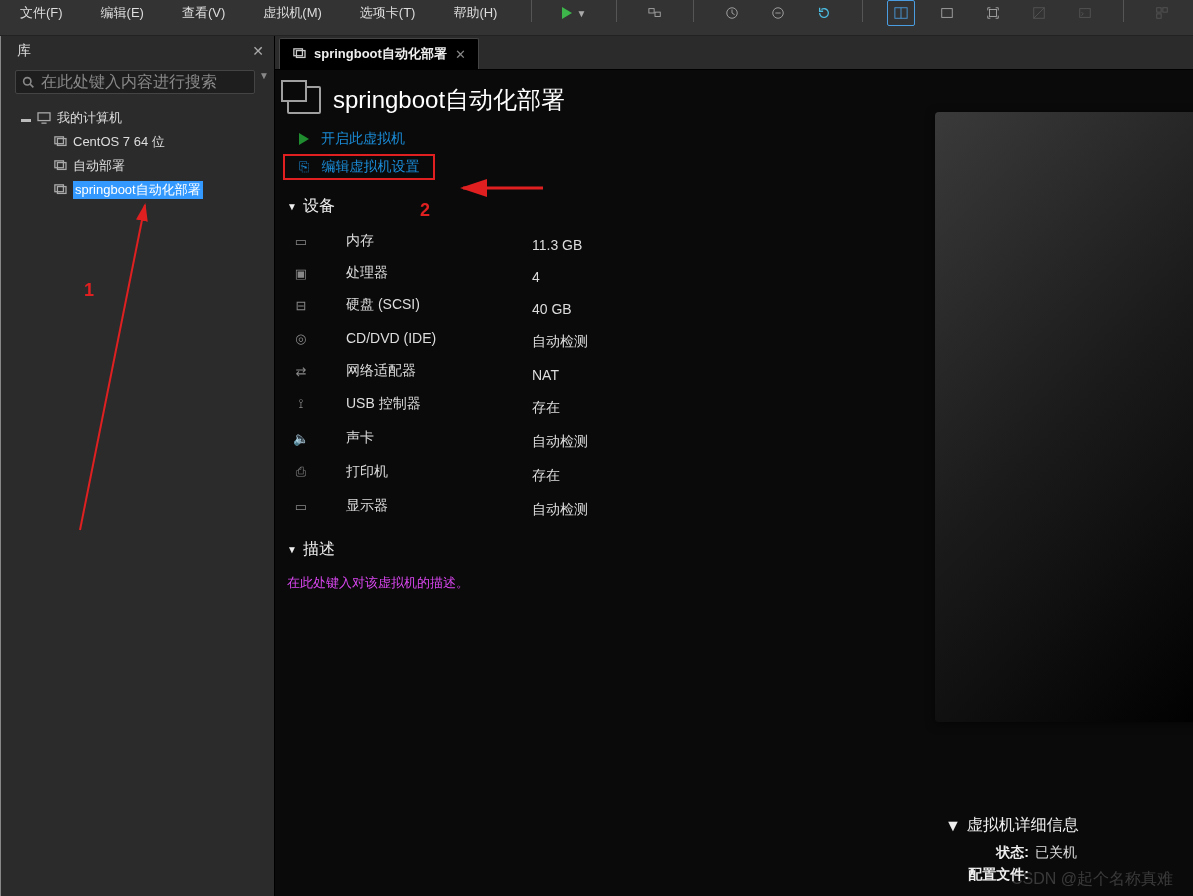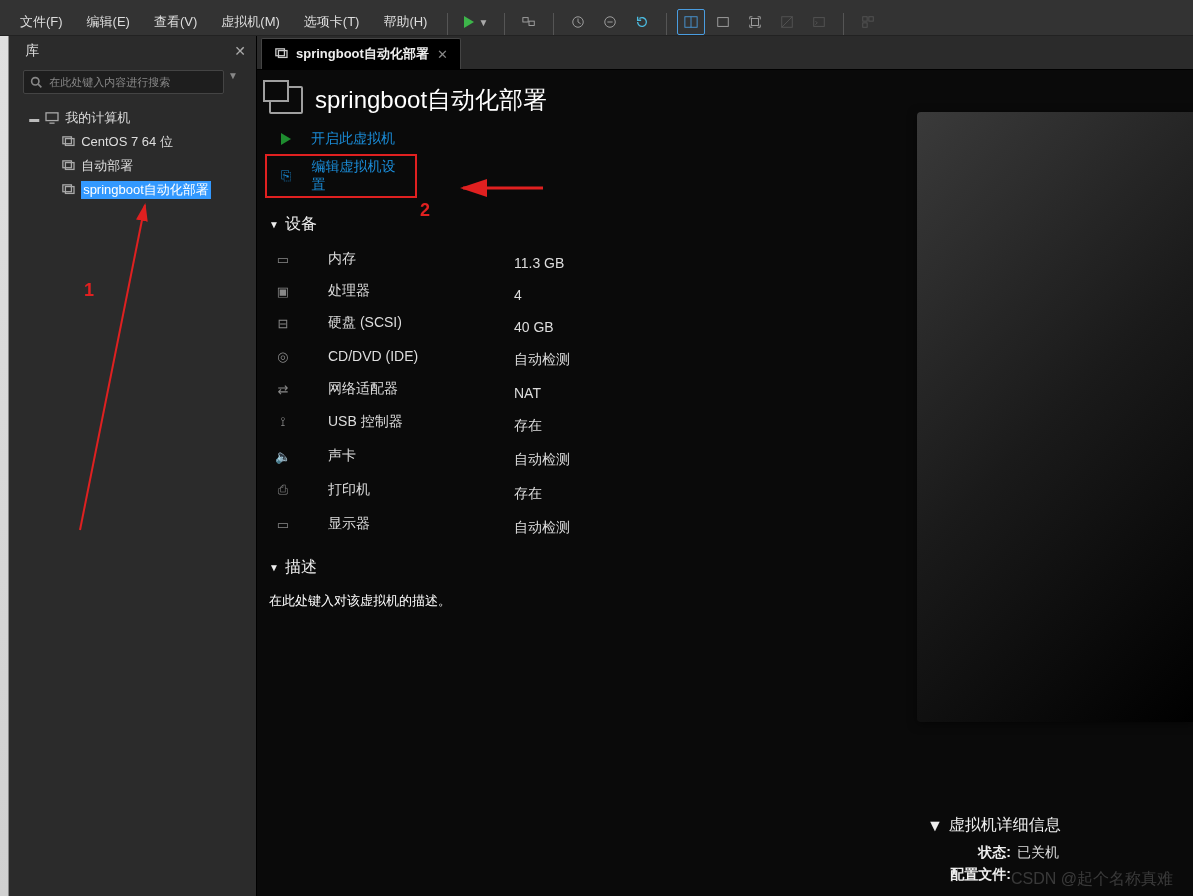--- a/index.html
+++ b/index.html
@@ -1,63 +1,63 @@
 <!DOCTYPE html>
 <html><head>
 <meta charset="utf-8">
 <style>
 * { box-sizing: border-box; margin: 0; padding: 0; }
 body { font-family: "Microsoft YaHei", "Segoe UI", sans-serif; background: #1a1a1a; color: #ccc; width: 1193px; height: 896px; overflow: hidden; position: relative; font-size: 13px; }
-.menubar { height: 36px; background: #333; display: flex; align-items: flex-end; padding: 0 10px; border-bottom: 1px solid #222; gap: 4px; }
+.menubar { height: 36px; background: #333; display: flex; align-items: flex-start; padding: 0 10px; border-bottom: 1px solid #222; gap: 18px; }
 .menu-item { padding: 4px 10px; color: #ddd; cursor: default; font-size: 13px; }
 .toolbar-sep { width: 1px; height: 22px; background: #555; margin: 0 6px; }
 .toolbar-btn { width: 28px; height: 26px; display: flex; align-items: center; justify-content: center; color: #aaa; font-size: 14px; cursor: pointer; border-radius: 2px; }
 .run-btn { display:flex; align-items:center; gap:4px; padding:0 6px; height:26px; cursor:pointer; border-radius:2px;}
 .run-tri { width:0;height:0;border-left:10px solid #3db54a;border-top:6px solid transparent;border-bottom:6px solid transparent;}
 .run-caret { font-size:10px; color:#aaa;}
 
 .body-row { display: flex; height: calc(100% - 36px); }
 .left-edge { width: 10px; background: linear-gradient(#e0e0e0,#d0d0d0); border-right:1px solid #888;}
 .sidebar { width: 274px; background: #2b2b2b; display: flex; flex-direction: column; border-right: 1px solid #000;}
 .sidebar-header { display: flex; justify-content: space-between; align-items: center; padding: 6px 10px 6px 16px; color: #ddd; font-size: 14px;}
 .sidebar-header .close { font-size: 14px; color: #aaa; cursor: pointer; }
 .search-row { padding: 4px 14px 8px; display:flex;}
 .search-box { flex:1; background: #1e1e1e; border: 1px solid #444; border-radius: 2px; display: flex; align-items: center; height: 24px; padding: 0 6px; gap:6px;}
-.search-box input { background: transparent; border: none; outline: none; color: #bef264; flex: 1; font-size: 11px; font-family: inherit;}
+.search-box input { background: transparent; border: none; outline: none; color: #bef264; flex: 1; font-size: 16px; font-family: inherit;}
 .search-box input::placeholder { color: #888; }
 .search-caret { font-size:10px; color:#888; padding:0 4px; cursor:pointer;}
 .tree { padding: 4px 0; font-size: 13px; }
 .tree-row { display: flex; align-items: center; gap: 6px; padding: 3px 0 3px 20px; cursor: default; color: #ddd;}
 .tree-row.selected .tree-label { background:#3399ff; color:#fff; padding:0 2px;}
 .tree-row .chev { font-size: 10px; width: 10px; text-align:center; color:#bbb;}
 .tree-row.indent1 { padding-left: 52px; }
 
 .main { flex: 1; background: #0a0a0a; display: flex; flex-direction: column; }
 .tab-bar { height: 34px; background: #2b2b2b; display: flex; align-items: flex-end; padding-left: 4px; border-bottom:1px solid #000;}
 .tab { display: flex; align-items: center; gap: 8px; padding: 6px 12px; background: #000; color: #eee; font-size: 13px; font-weight: bold; border:1px solid #444; border-bottom:none; border-radius:2px 2px 0 0;}
 .tab .tab-close { color: #888; cursor: pointer; font-size:13px; font-weight:normal;}
 .content-row { flex: 1; display: flex; overflow: hidden;}
 .details-pane { width: 660px; padding: 8px 12px 12px 8px; display:flex; flex-direction:column; gap:2px; overflow:hidden;}
 .title-row { display: flex; align-items: center; gap: 12px; padding: 6px 4px 8px;}
 .title-icon { width:34px; height:28px; border:2px solid #a0a0a0; border-radius:2px; position:relative;}
 .title-icon::before { content:''; position:absolute; width:22px; height:18px; border:2px solid #a0a0a0; top:-8px; left:-8px; background:#0a0a0a;}
 .title-text { font-size: 24px; color: #fff; }
-.action-link { display: flex; align-items: center; gap: 20px; padding: 4px 8px 4px 16px; color: #1a8bd6; cursor: pointer; font-size:14px;}
+.action-link { display: flex; align-items: center; gap: 12px; padding: 4px 8px 4px 16px; color: #1a8bd6; cursor: pointer; font-size:14px;}
 .action-link.highlighted { border:2px solid #e02020; padding:2px 6px 2px 14px; margin:0 0 0 0; width:152px;}
 .play-tri { width:0;height:0;border-left:10px solid #1e8c2f;border-top:6px solid transparent;border-bottom:6px solid transparent;}
 .edit-icn { color:#1a8bd6; font-size:13px;}
 
 .section-header { display: flex; align-items: center; gap: 6px; padding: 14px 4px 6px; font-size: 16px; color: #eee;}
 .section-header .tri { font-size: 10px;}
 .dev-table { padding: 0 0 0 8px;}
 .dev-row { display: flex; align-items: center; padding: 4px 0; font-size: 14px; color: #ddd;}
 .dev-row .dicon { width: 20px; text-align:center; color:#888; font-size:13px;}
 .dev-row .dname { width: 190px; padding-left:4px;margin-left:31px;}
 .dev-row .dval { color:#ddd;margin-top:8px;}
-.desc-placeholder { color:#ffffff; font-size:13px; padding:6px 4px;}
+.desc-placeholder { color:#d946ef; font-size:13px; padding:6px 4px;}
 
 .preview-pane { flex:1; display:flex; flex-direction:column; padding:10px 0; gap:10px;}
 .preview-top { flex:1; display:flex; justify-content:center; align-items:flex-start; padding-top:32px;}
 .preview-box { width:276px; height:610px; background:linear-gradient(135deg,#3a3a3a 0%,#1a1a1a 50%,#000 100%); border-radius:4px 0 0 4px; box-shadow:0 2px 10px rgba(0,0,0,0.5);}
 .vm-details { padding:0 10px;}
 .vd-header { display:flex; align-items:center; gap:6px; font-size:16px; color:#eee; padding:6px 0;}
 .vd-row { display:flex; font-size:14px; padding:2px 0;}
 .vd-row .vd-label { width:90px; text-align:right; color:#eee; font-weight:bold; padding-right:6px;}
 .vd-row .vd-val { color:#ddd;}
 

